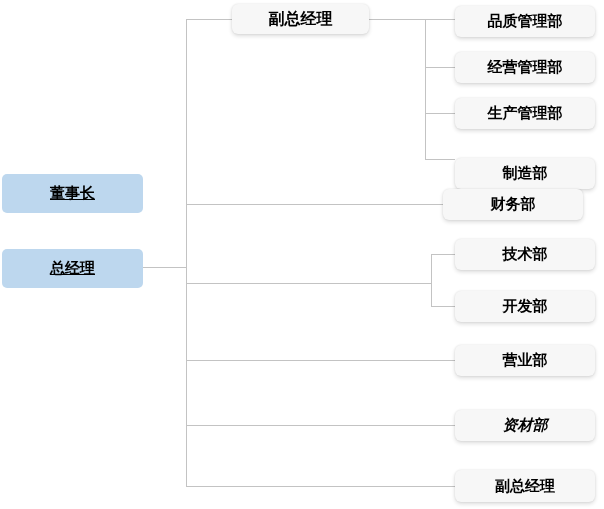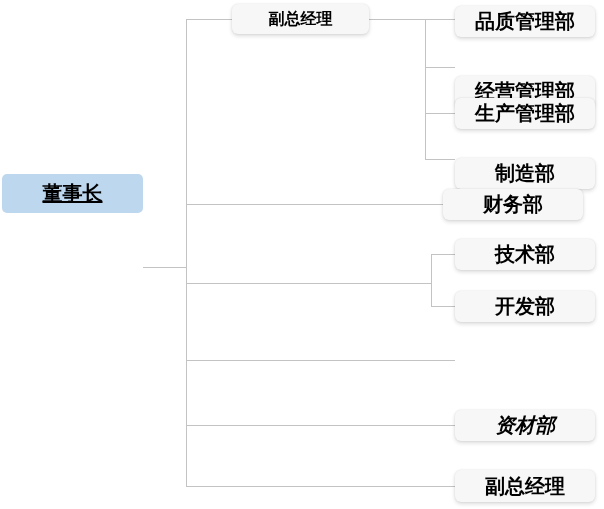--- a/index.html
+++ b/index.html
@@ -19,21 +19,21 @@
     position: absolute;
     background: #c3c3c3;
   }
   .node {
     position: absolute;
     display: flex;
     align-items: center;
     justify-content: center;
     font-weight: bold;
     color: #000000;
-    font-size: 20px;
+    font-size: 15px;
     text-align: center;
     box-sizing: border-box;
     white-space: nowrap;
   }
   .exec {
     background: #bdd7ee;
     border-radius: 5px;
     text-decoration: underline;
   }
   .dept {
@@ -66,46 +66,52 @@
   <div class="line" style="left:431px; top:254px; width:24px;  height:1px;"></div>
   <div class="line" style="left:431px; top:306px; width:24px;  height:1px;"></div>
 
   <div class="line" style="left:186px; top:360px; width:269px; height:1px;"></div>
   <div class="line" style="left:186px; top:425px; width:269px; height:1px;"></div>
   <div class="line" style="left:186px; top:486px; width:269px; height:1px;"></div>
 
   <div class="node exec" style="left:2px;   top:174px; width:141px; height:39px;">
       <span>董事长</span>
     </div>
+  <div class="node exec" style="left:2px;   top:249px; width:141px; height:39px;">
+      <span>总经理</span>
+    </div>
 
   <div class="node dept mid" style="left:232px; top:4px;   width:137px; height:30px;">
       <span>副总经理</span>
     </div>
 
   <div class="node dept" style="left:455px; top:6px;   width:140px; height:31px;">
       <span>品质管理部</span>
     </div>
-  <div class="node dept" style="left:455px; top:52px;  width:140px; height:31px;margin-top:24px;">
+  <div class="node dept" style="left:455px; top:52px;  width:140px; height:31px;">
       <span>经营管理部</span>
     </div>
   <div class="node dept" style="left:455px; top:98px;  width:140px; height:31px;">
       <span>生产管理部</span>
     </div>
   <div class="node dept" style="left:455px; top:158px; width:140px; height:31px;">
       <span>制造部</span>
     </div>
   <div class="node dept" style="left:443px; top:189px; width:140px; height:31px;">
       <span>财务部</span>
     </div>
   <div class="node dept" style="left:455px; top:239px; width:140px; height:31px;justify-content:center;">
       <span>技术部</span>
     </div>
   <div class="node dept" style="left:455px; top:291px; width:140px; height:31px;">
       <span>开发部</span>
     </div>
+  <div class="node dept" style="left:455px; top:345px; width:140px; height:31px;">
+      <span>营业部</span>
+    </div>
   <div class="node dept" style="left:455px; top:410px; width:140px; height:31px;font-style:italic;">
       <span>资材部</span>
     </div>
   <div class="node dept" style="left:455px; top:470px; width:140px; height:32px;">
       <span>副总经理</span>
     </div>
 
 </div>
 
 </body></html>

